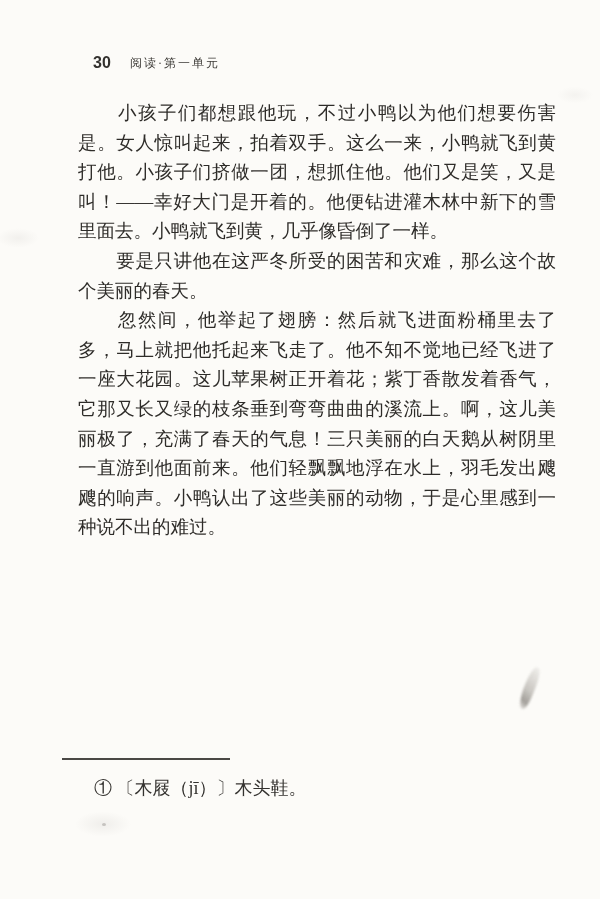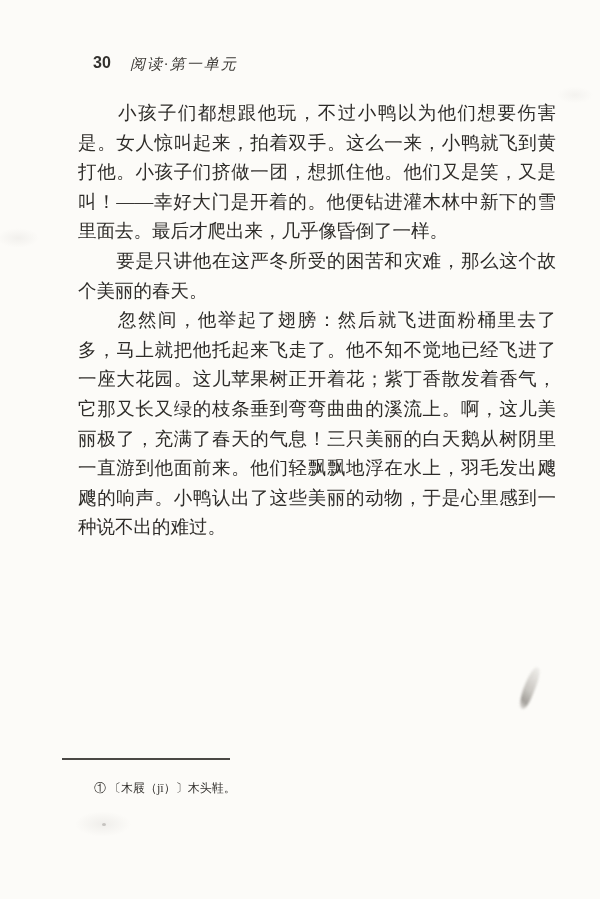--- a/index.html
+++ b/index.html
@@ -33,22 +33,21 @@
     top: 0;
     font-family: "Liberation Sans", "DejaVu Sans", sans-serif;
     font-weight: bold;
     font-size: 16px;
     color: #33312e;
   }
   .section-title {
     position: absolute;
     left: 122px;
     top: 1px;
-    font-style: italic;
-    font-size: 15px;
+    font-size: 12px;
     letter-spacing: 2px;
     color: #3a3834;
   }
   .body-text {
     position: absolute;
     left: 78px;
     top: 99px;
     width: 478px;
     color: #2e2c29;
   }
@@ -69,21 +68,21 @@
     left: 62px;
     top: 758px;
     width: 168px;
     height: 1.5px;
     background: #4a4845;
   }
   .footnote-text {
     position: absolute;
     left: 94px;
     top: 776px;
-    font-size: 12px;
+    font-size: 18px;
     line-height: 24px;
     color: #34322f;
   }
   .smudge {
     position: absolute;
     left: 524px;
     top: 666px;
     width: 11px;
     height: 44px;
     background: linear-gradient(200deg, rgba(130,124,116,0.08) 0%, rgba(120,114,106,0.38) 55%, rgba(90,85,78,0.55) 80%, rgba(130,124,116,0.10) 100%);
@@ -109,21 +108,21 @@
     <span class="page-number">30</span>
     <span class="section-title">阅读·第一单元</span>
   </div>
 
   <div class="body-text">
       <div class="para">
         <div class="line full">　　小孩子们都想跟他玩，不过小鸭以为他们想要伤害</div>
         <div class="line full">是。女人惊叫起来，拍着双手。这么一来，小鸭就飞到黄</div>
         <div class="line full">打他。小孩子们挤做一团，想抓住他。他们又是笑，又是</div>
         <div class="line full">叫！——幸好大门是开着的。他便钻进灌木林中新下的雪</div>
-        <div class="line">里面去。最后才爬出来，几乎像昏倒了一样。</div>
+        <div class="line">里面去。小鸭就飞到黄，几乎像昏倒了一样。</div>
       </div>
       <div class="para">
         <div class="line full">　　要是只讲他在这严冬所受的困苦和灾难，那么这个故</div>
         <div class="line">个美丽的春天。</div>
       </div>
       <div class="para">
         <div class="line full">　　忽然间，他举起了翅膀：然后就飞进面粉桶里去了</div>
         <div class="line full">多，马上就把他托起来飞走了。他不知不觉地已经飞进了</div>
         <div class="line full">一座大花园。这儿苹果树正开着花；紫丁香散发着香气，</div>
         <div class="line full">它那又长又绿的枝条垂到弯弯曲曲的溪流上。啊，这儿美</div>

